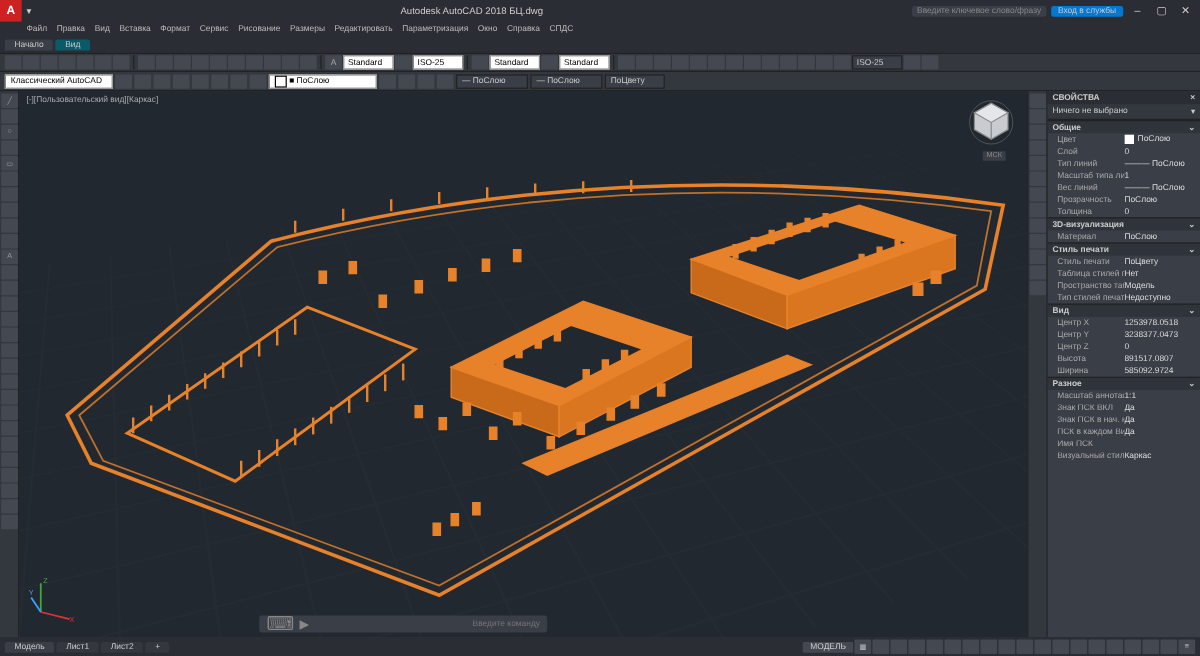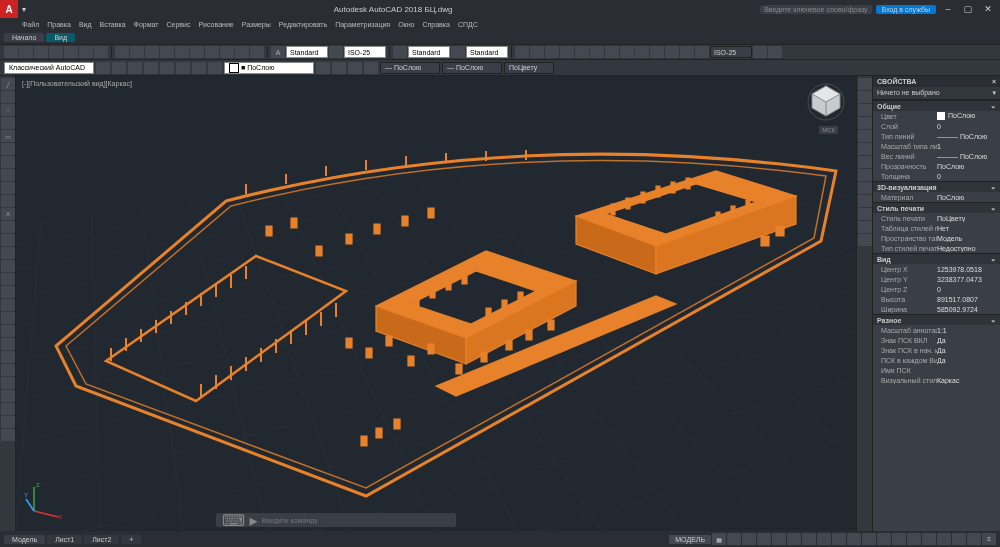--- a/index.html
+++ b/index.html
@@ -36,21 +36,21 @@
 
 .ltoolbar { width: 16px; background: #33373e; border-right: 1px solid #222; display: flex; flex-direction: column; gap: 1px; padding: 2px 1px; }
 .ltoolbar .tico { width: 14px; height: 12px; background: #444951; border-radius: 1px; font-size: 6px; color: #999; display: flex; align-items: center; justify-content: center; }
 
 .viewport { flex: 1; position: relative; background: #212830; overflow: hidden; }
 .viewport .vp-label { position: absolute; top: 4px; left: 6px; font-size: 7px; color: #aaa; z-index: 5; }
 .viewport .viewcube { position: absolute; top: 6px; right: 10px; width: 40px; height: 40px; z-index: 5; }
 .viewport .wcs { position: absolute; top: 50px; right: 18px; font-size: 6px; color: #888; background: #3a3e46; padding: 1px 3px; z-index: 5; }
 .viewport .ucs { position: absolute; bottom: 6px; left: 8px; z-index: 5; }
 .viewport .cmdline { position: absolute; bottom: 4px; left: 200px; width: 240px; height: 14px; background: #3a3e46; border-radius: 2px; display: flex; align-items: center; padding: 0 6px; z-index: 5; }
-.viewport .cmdline input { background: transparent; border: none; color: #888; font-size: 7px; outline: none; flex: 1; }
+.viewport .cmdline input { background: transparent; border: none; color: #888; font-size: 7px; outline: none; flex: 1; text-align: right; }
 .viewport .drawing { position: absolute; inset: 0; }
 .viewport .grid { position: absolute; inset: 0; background-image:
   linear-gradient(#2a323c 1px, transparent 1px),
   linear-gradient(90deg, #2a323c 1px, transparent 1px);
   background-size: 40px 40px; background-position: -10px -5px;
   transform: perspective(800px) rotateX(55deg) rotateZ(-20deg) scale(1.4);
   opacity: 0.25; }
 
 .rtoolbar { width: 16px; background: #33373e; border-left: 1px solid #222; display: flex; flex-direction: column; gap: 1px; padding: 2px 1px; }
 .rtoolbar .tico { width: 14px; height: 12px; background: #444951; border-radius: 1px; }

